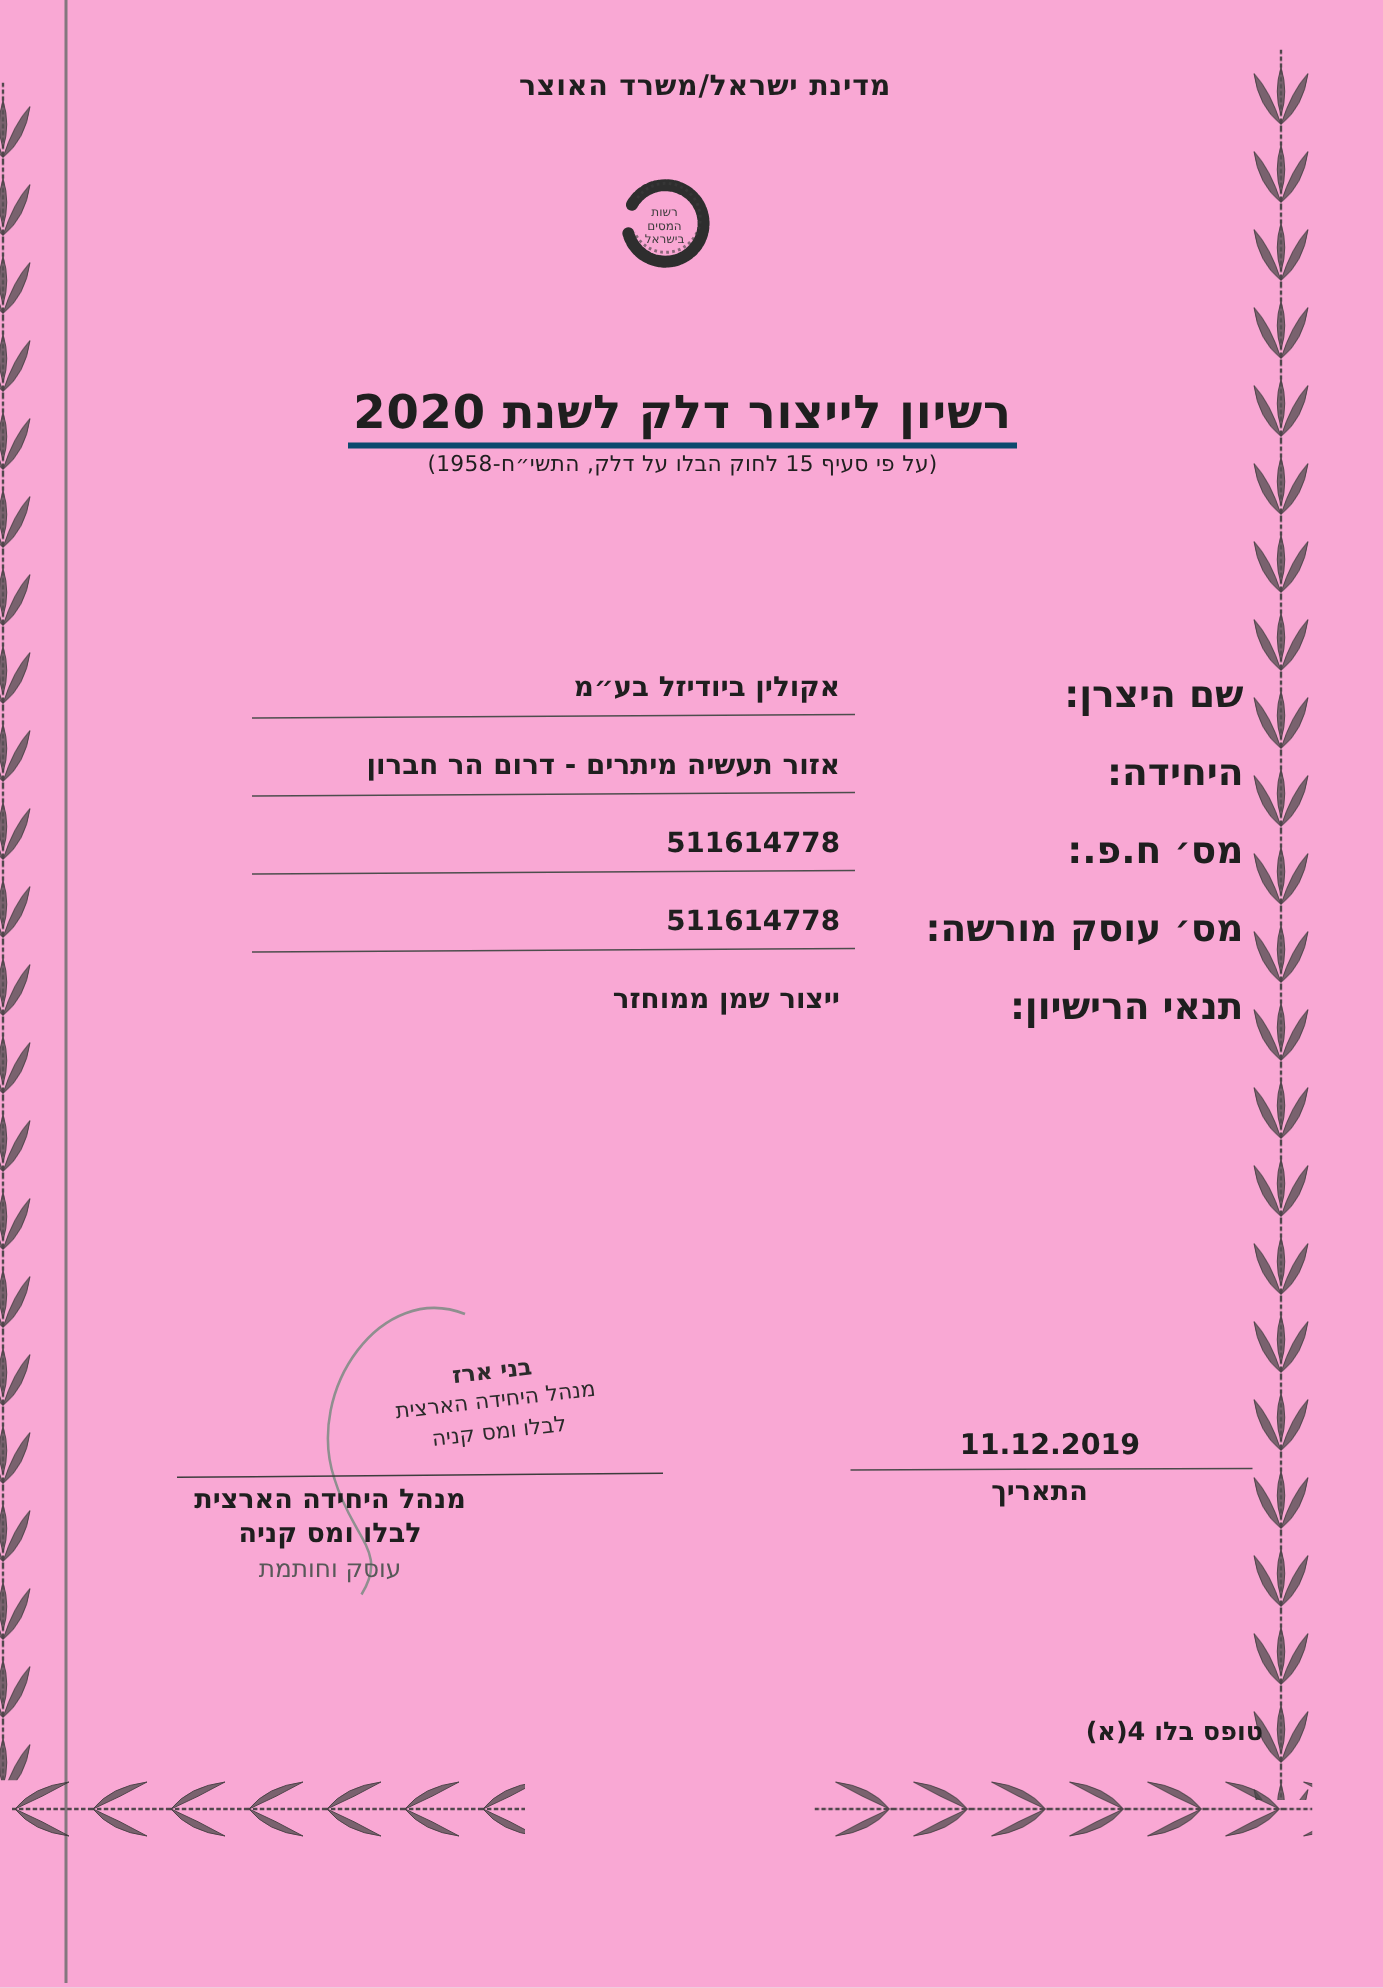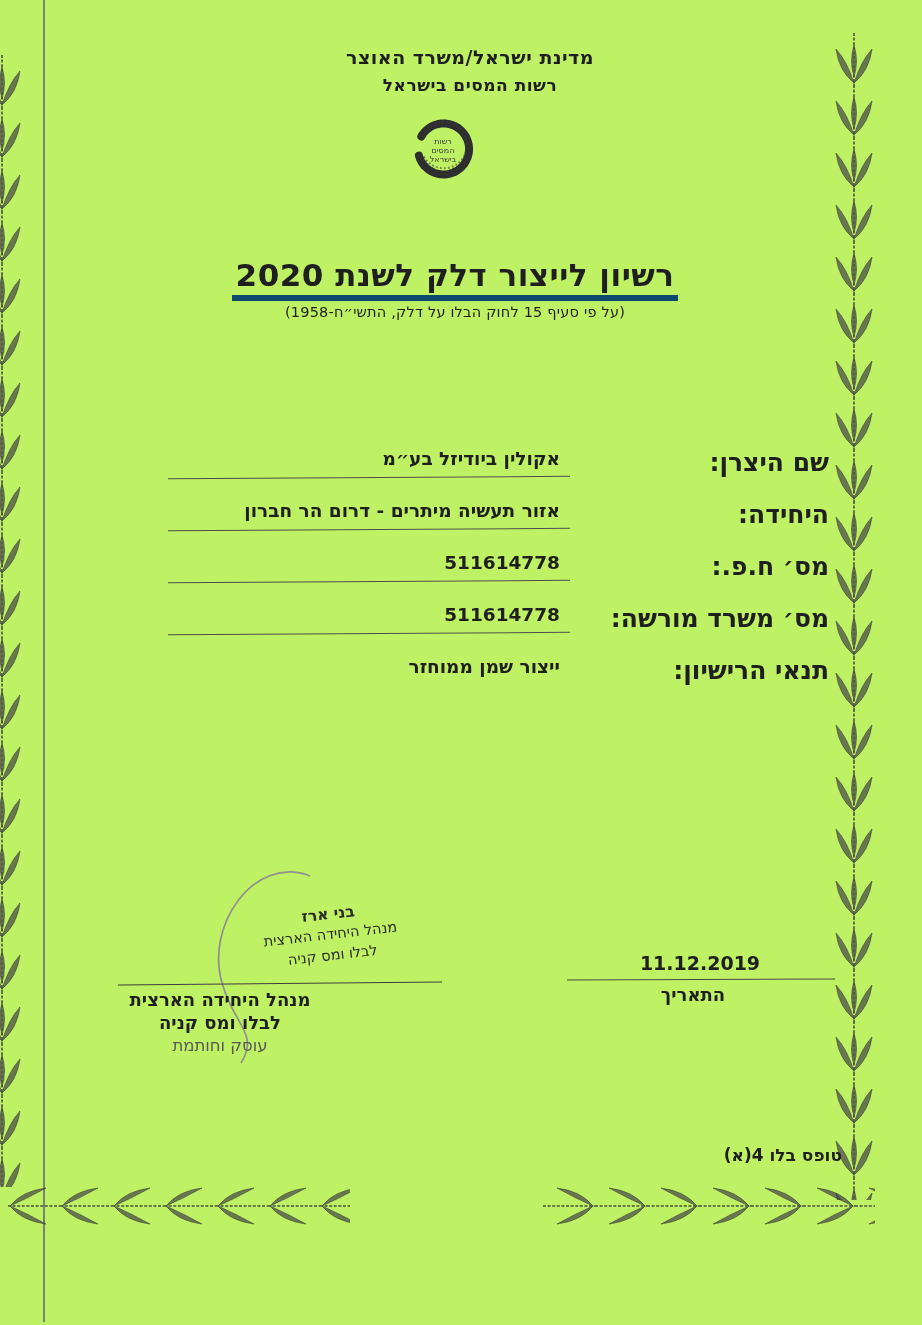--- a/index.html
+++ b/index.html
@@ -1,19 +1,19 @@
 <!DOCTYPE html>
 <html lang="he"><head>
 <meta charset="utf-8">
 <style>
   html,body{margin:0;padding:0;background:#e8e8e8;}
   .page{
     position:relative;
     width:922px;height:1325px;
-    background:#bef264;
+    background:#f9a8d4;
     overflow:hidden;
     font-family:"DejaVu Sans", sans-serif;
     color:#1f1f1f;
     margin:0 auto;
   }
   .abs{position:absolute;}
   
   .left-rule{left:43px;top:0;width:2px;height:1322px;background:#6e6e6e;opacity:.85;}
   
   .strip{opacity:.88;}
@@ -23,21 +23,21 @@
   .strip-br{left:543px;top:1184px;}
   
   .hdr{top:46px;left:20px;width:900px;text-align:center;direction:rtl;}
   .hdr .l1{font-size:19px;font-weight:bold;letter-spacing:.5px;}
   .hdr .l2{font-size:17px;font-weight:bold;margin-top:7px;letter-spacing:.5px;}
   .logo{left:409px;top:115px;width:68px;height:68px;}
   
   .title-wrap{top:257px;left:95px;width:720px;text-align:center;direction:rtl;}
   .title-wrap h1{
     display:inline-block;margin:0;font-size:31px;font-weight:bold;
-    border-bottom:6px solid #0c4a6e;padding:0 4px 2px;letter-spacing:.5px;
+    border-bottom:4px solid #0c4a6e;padding:0 4px 2px;letter-spacing:.5px;
   }
   .title-wrap .sub{font-size:14.5px;font-weight:normal;margin-top:3px;letter-spacing:.2px;}
   
   .field{left:0;width:922px;height:40px;}
   .field .lbl{position:absolute;right:93px;top:0;font-size:25px;font-weight:bold;direction:rtl;white-space:nowrap;}
   .field .val{position:absolute;right:362px;top:0;font-size:18.5px;font-weight:bold;direction:rtl;white-space:nowrap;}
   .field .ln{position:absolute;left:168px;top:29px;width:402px;border-top:1.5px solid #4d4d4d;transform:rotate(-0.35deg);}
   
   .validity{right:97px;top:724px;font-size:19px;font-weight:bold;direction:rtl;white-space:nowrap;}
   
@@ -100,21 +100,20 @@
     </svg>
   <svg class="abs strip strip-bl" width="342" height="44">
       <rect width="342" height="44" fill="url(#phL)"></rect>
     </svg>
   <svg class="abs strip strip-br" width="332" height="44">
       <rect width="332" height="44" fill="url(#phR)"></rect>
     </svg>
 
   <div class="abs hdr">
     <div class="l1">מדינת ישראל/משרד האוצר</div>
-    <div class="l2">רשות המסים בישראל</div>
   </div>
 
   <svg class="abs logo" viewBox="0 0 68 68">
     <path d="M 12.3,21.5 A 25.5 25.5 0 1 1 9.9,40.5" fill="none" stroke="#2e2e2e" stroke-width="8" stroke-dasharray="2.6 1.5" stroke-linecap="round"></path>
     <path d="M 16,17 A 23 23 0 1 1 14,40" fill="none" stroke="#3c3c3c" stroke-width="2" stroke-dasharray="1.8 2.2" opacity="0.6"></path>
     <text x="34" y="29" text-anchor="middle" font-size="8" fill="#3c3c3c" font-family="DejaVu Sans, sans-serif">רשות</text>
     <text x="34" y="38" text-anchor="middle" font-size="8" fill="#3c3c3c" font-family="DejaVu Sans, sans-serif">המסים</text>
     <text x="34" y="47" text-anchor="middle" font-size="8" fill="#3c3c3c" font-family="DejaVu Sans, sans-serif">בישראל</text>
   </svg>
 
@@ -132,21 +131,21 @@
     <span class="lbl">היחידה:</span>
     <span class="val">אזור תעשיה מיתרים - דרום הר חברון</span>
     <span class="ln"></span>
   </div>
   <div class="abs field" style="top:552px">
     <span class="lbl">מס׳ ח.פ.:</span>
     <span class="val">511614778</span>
     <span class="ln"></span>
   </div>
   <div class="abs field" style="top:604px">
-    <span class="lbl">מס׳ משרד מורשה:</span>
+    <span class="lbl">מס׳ עוסק מורשה:</span>
     <span class="val">511614778</span>
     <span class="ln"></span>
   </div>
   <div class="abs field" style="top:656px">
     <span class="lbl">תנאי הרישיון:</span>
     <span class="val">ייצור שמן ממוחזר</span>
   </div>
 
 
   <svg class="abs flourish" viewBox="0 0 125 215">

